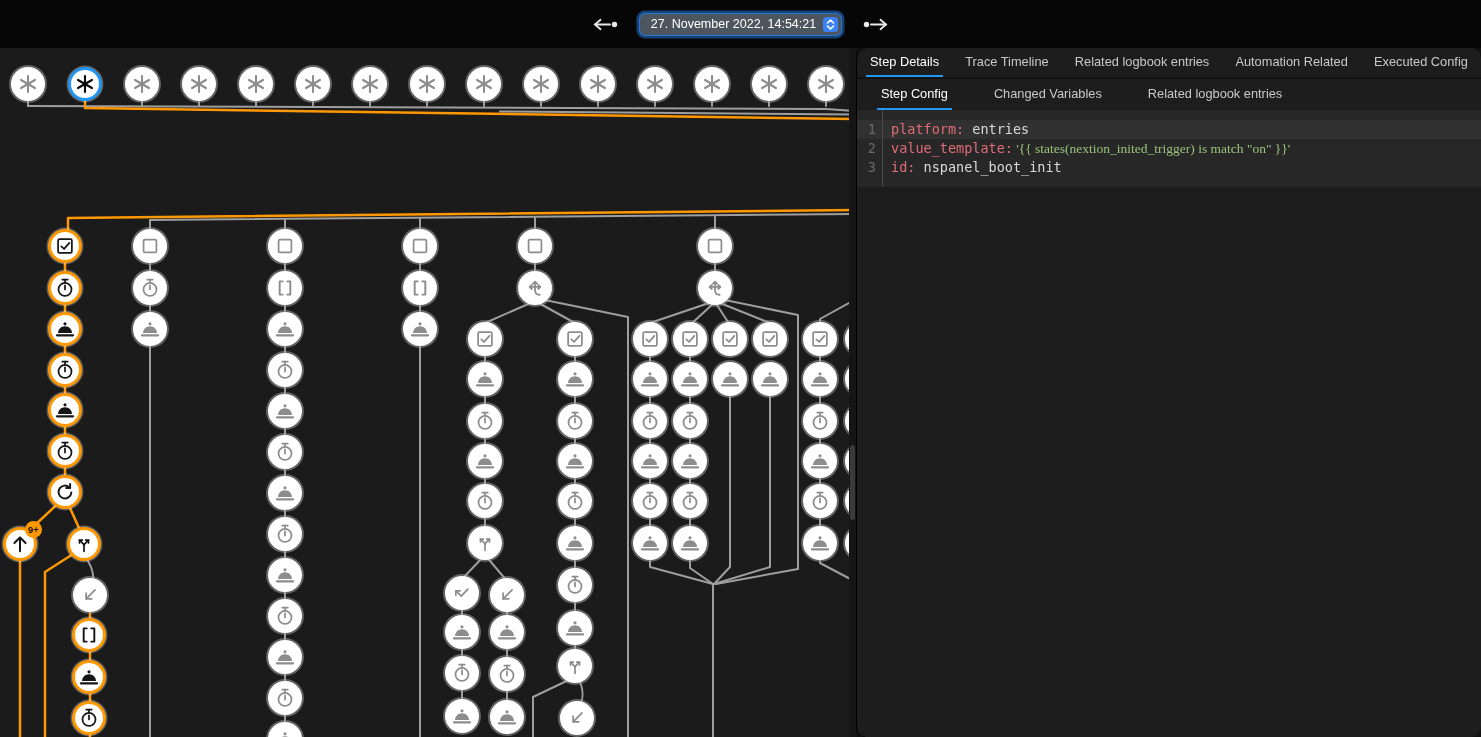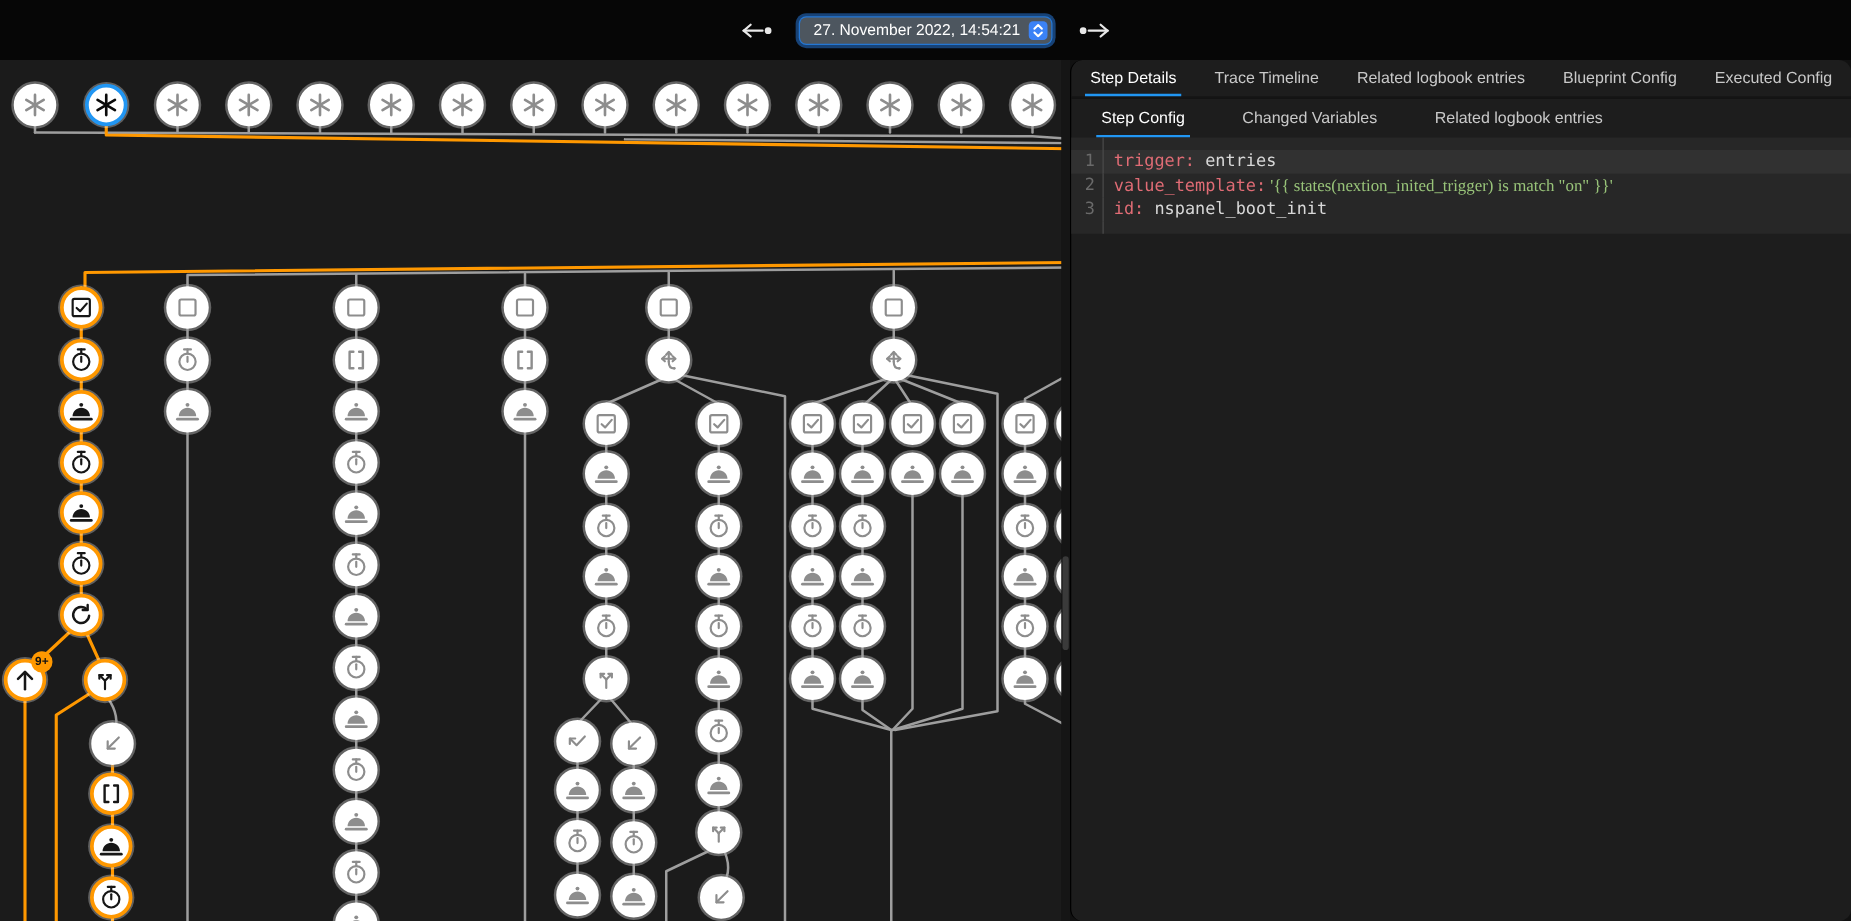--- a/index.html
+++ b/index.html
@@ -888,36 +888,36 @@
       <div class="gscroll">
         <div class="gthumb"></div>
       </div>
     </div>
 
     <div class="right">
       <div class="tabbar upper" id="upperTabs">
           <div class="tab active">Step Details</div>
           <div class="tab">Trace Timeline</div>
           <div class="tab">Related logbook entries</div>
-          <div class="tab">Blueprint Config</div>
+          <div class="tab">Automation Related</div>
           <div class="tab">Executed Config</div>
         </div>
       <div class="tabbar lower" id="lowerTabs">
           <div class="tab active">Step Config</div>
           <div class="tab">Changed Variables</div>
           <div class="tab">Related logbook entries</div>
         </div>
       <div class="code" id="codeEditor">
           <div class="crow pad">
             <div class="gutter"></div>
             <div class="ctext"></div>
           </div>
           <div class="crow active">
             <div class="gutter">1</div>
-            <div class="ctext"><span class="tk-key">trigger:</span><span class="tk-plain"> entries</span></div>
+            <div class="ctext"><span class="tk-key">platform:</span><span class="tk-plain"> entries</span></div>
           </div>
           <div class="crow ">
             <div class="gutter">2</div>
             <div class="ctext"><span class="tk-key">value_template:</span><span class="tk-str"> '{{ states(nextion_inited_trigger) is match "on" }}'</span></div>
           </div>
           <div class="crow ">
             <div class="gutter">3</div>
             <div class="ctext"><span class="tk-key">id:</span><span class="tk-plain"> nspanel_boot_init</span></div>
           </div>
           <div class="crow pad">

